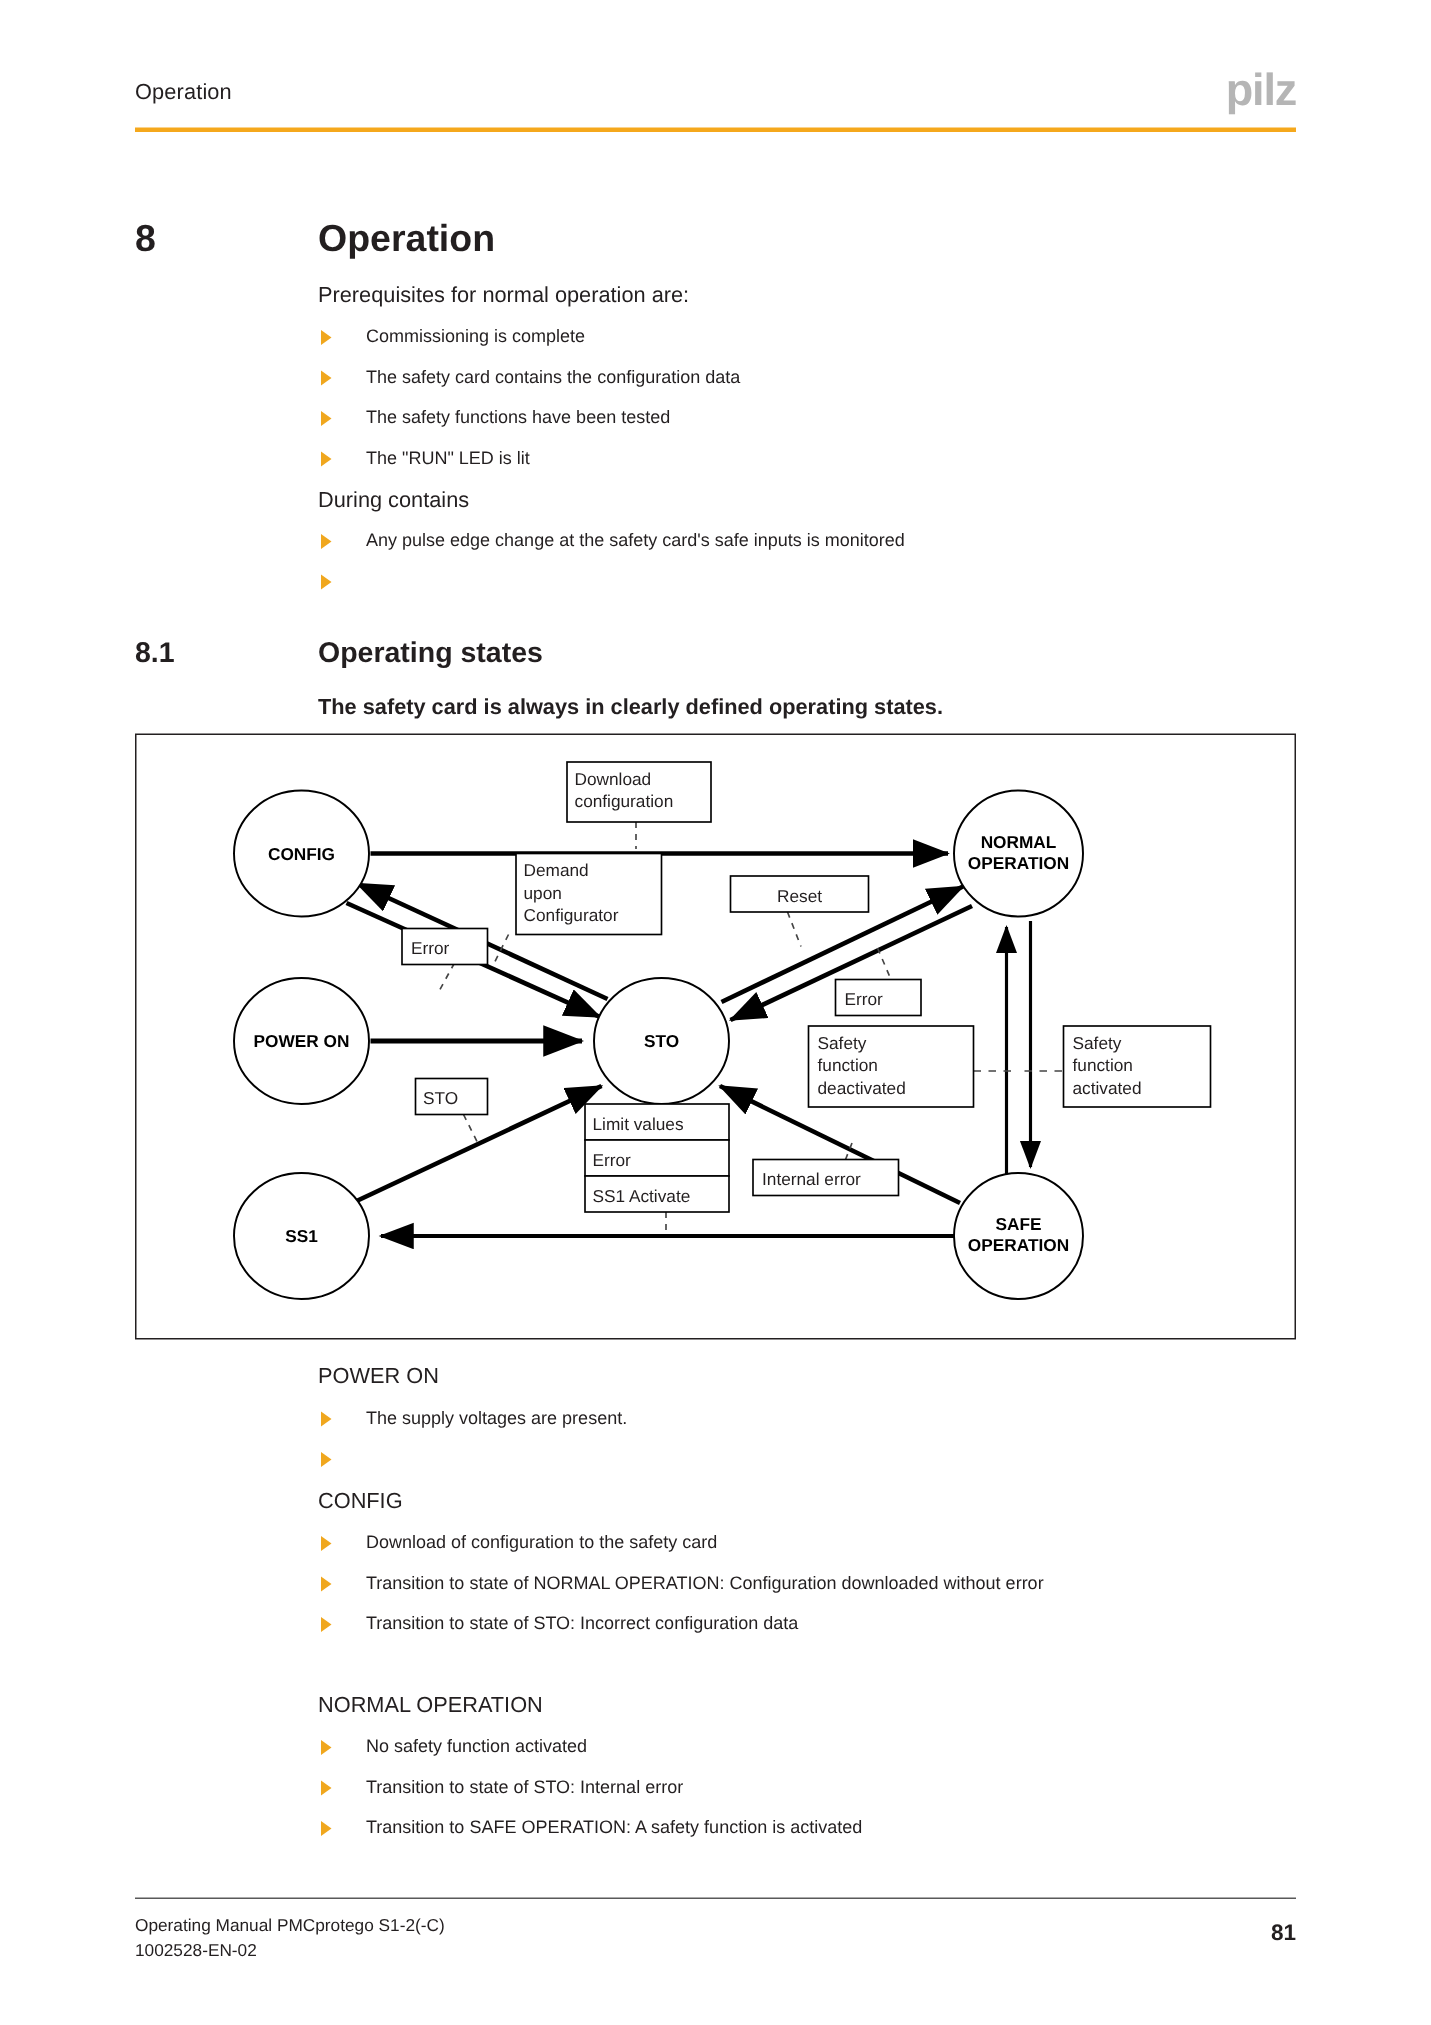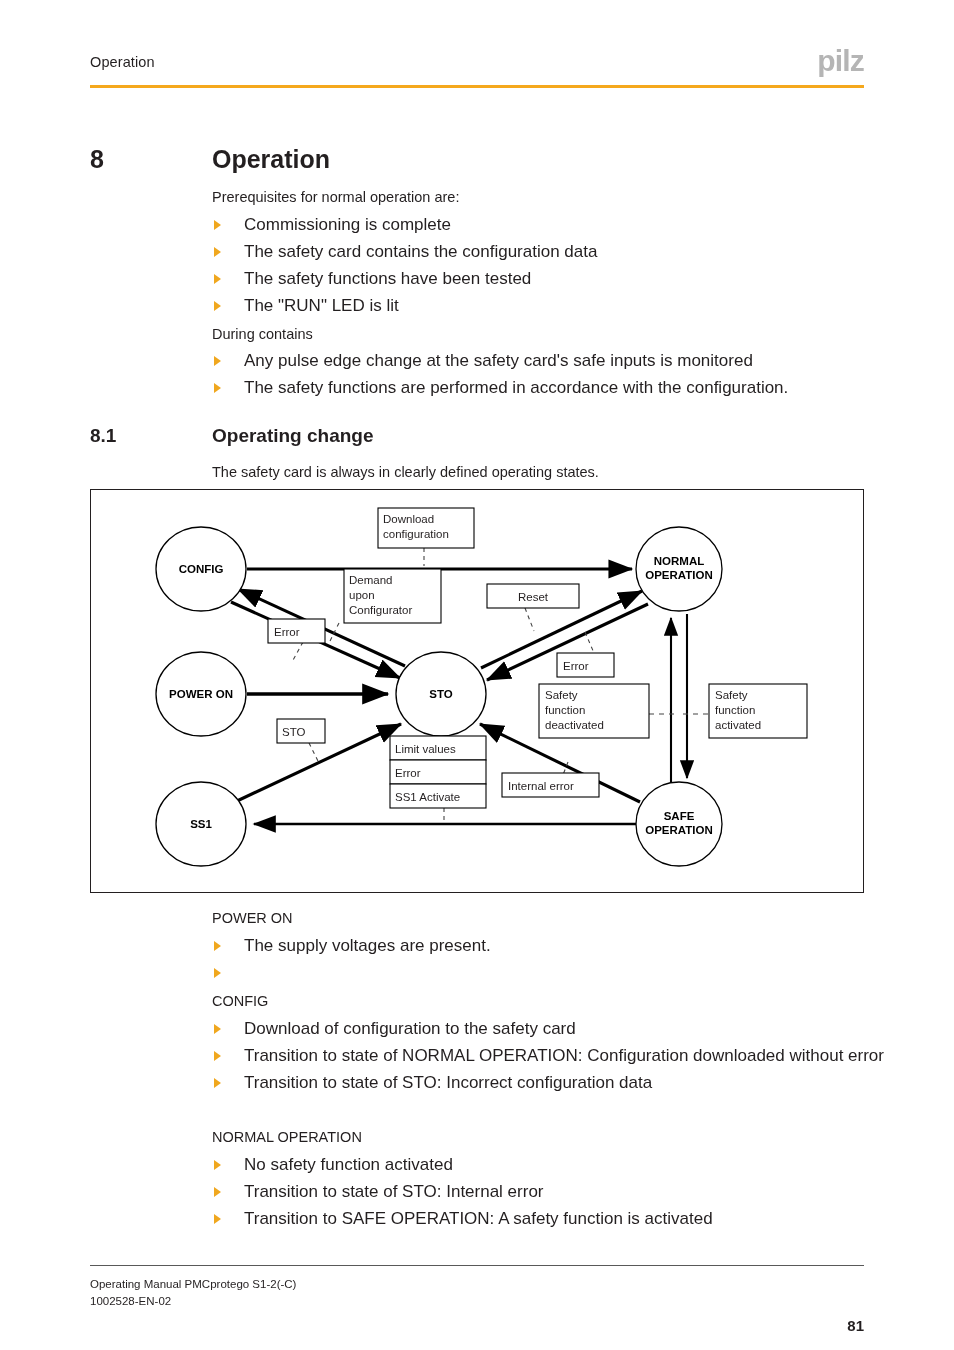--- a/index.html
+++ b/index.html
@@ -110,21 +110,21 @@
   }
   .bullet-list {
     position: absolute;
     left: 212px;
     width: 700px;
   }
   .bullet-row {
     position: relative;
     min-height: 27px;
     padding-left: 32px;
-    font-size: 17px;
+    font-size: 12px;
     line-height: 27px;
     color: #231f20;
     white-space: nowrap;
   }
   .bullet-row .tri {
     position: absolute;
     left: 2px;
     top: 9px;
     width: 0;
     height: 0;
@@ -181,21 +181,20 @@
     line-height: 1.5;
     color: #231f20;
   }
   .footer-page {
     position: absolute;
     right: 90px;
     top: 1280px;
     font-size: 15px;
     font-weight: bold;
     color: #231f20;
-    margin-top: 37px;
   }
 </style>
 </head>
 <body>
 
 <div class="page">
 
   <div class="header">
     <div class="header-title">Operation</div>
     <div class="brand-logo">pilz</div>
@@ -230,30 +229,29 @@
 
   <div class="body-text" style="left:212px; top:325px;">During contains</div>
 
   <div class="bullet-list" style="top:347px;">
     <div class="bullet-row">
       <span class="tri"></span>
       <span>Any pulse edge change at the safety card's safe inputs is monitored</span>
     </div>
     <div class="bullet-row">
       <span class="tri"></span>
-      <span>The safety functions are performed in accordance with the configuration.</span>
     </div>
   </div>
 
   <div class="h2-block">
     <span class="h2-num">8.1</span>
-    <span class="h2-text">Operating change</span>
-  </div>
-
-  <div class="body-text" style="left:212px; top:463px;">The safety card is always in clearly defined operating states.</div>
+    <span class="h2-text">Operating states</span>
+  </div>
+
+  <div class="body-text" style="left:212px; top:463px;font-weight:bold;">The safety card is always in clearly defined operating states.</div>
 
   <div class="diagram-frame">
     <svg width="772" height="402" viewBox="0 0 772 402" xmlns="http://www.w3.org/2000/svg">
       <defs>
         <marker id="arrow" markerWidth="9" markerHeight="9" refX="7.6" refY="3.1" orient="auto" markerUnits="strokeWidth">
           <path d="M0,0 L8,3.1 L0,6.2 z" fill="#000000"></path>
         </marker>
         <marker id="arrowThin" markerWidth="10" markerHeight="10" refX="8.4" refY="3.4" orient="auto" markerUnits="strokeWidth">
           <path d="M0,0 L9,3.4 L0,6.8 z" fill="#000000"></path>
         </marker>

